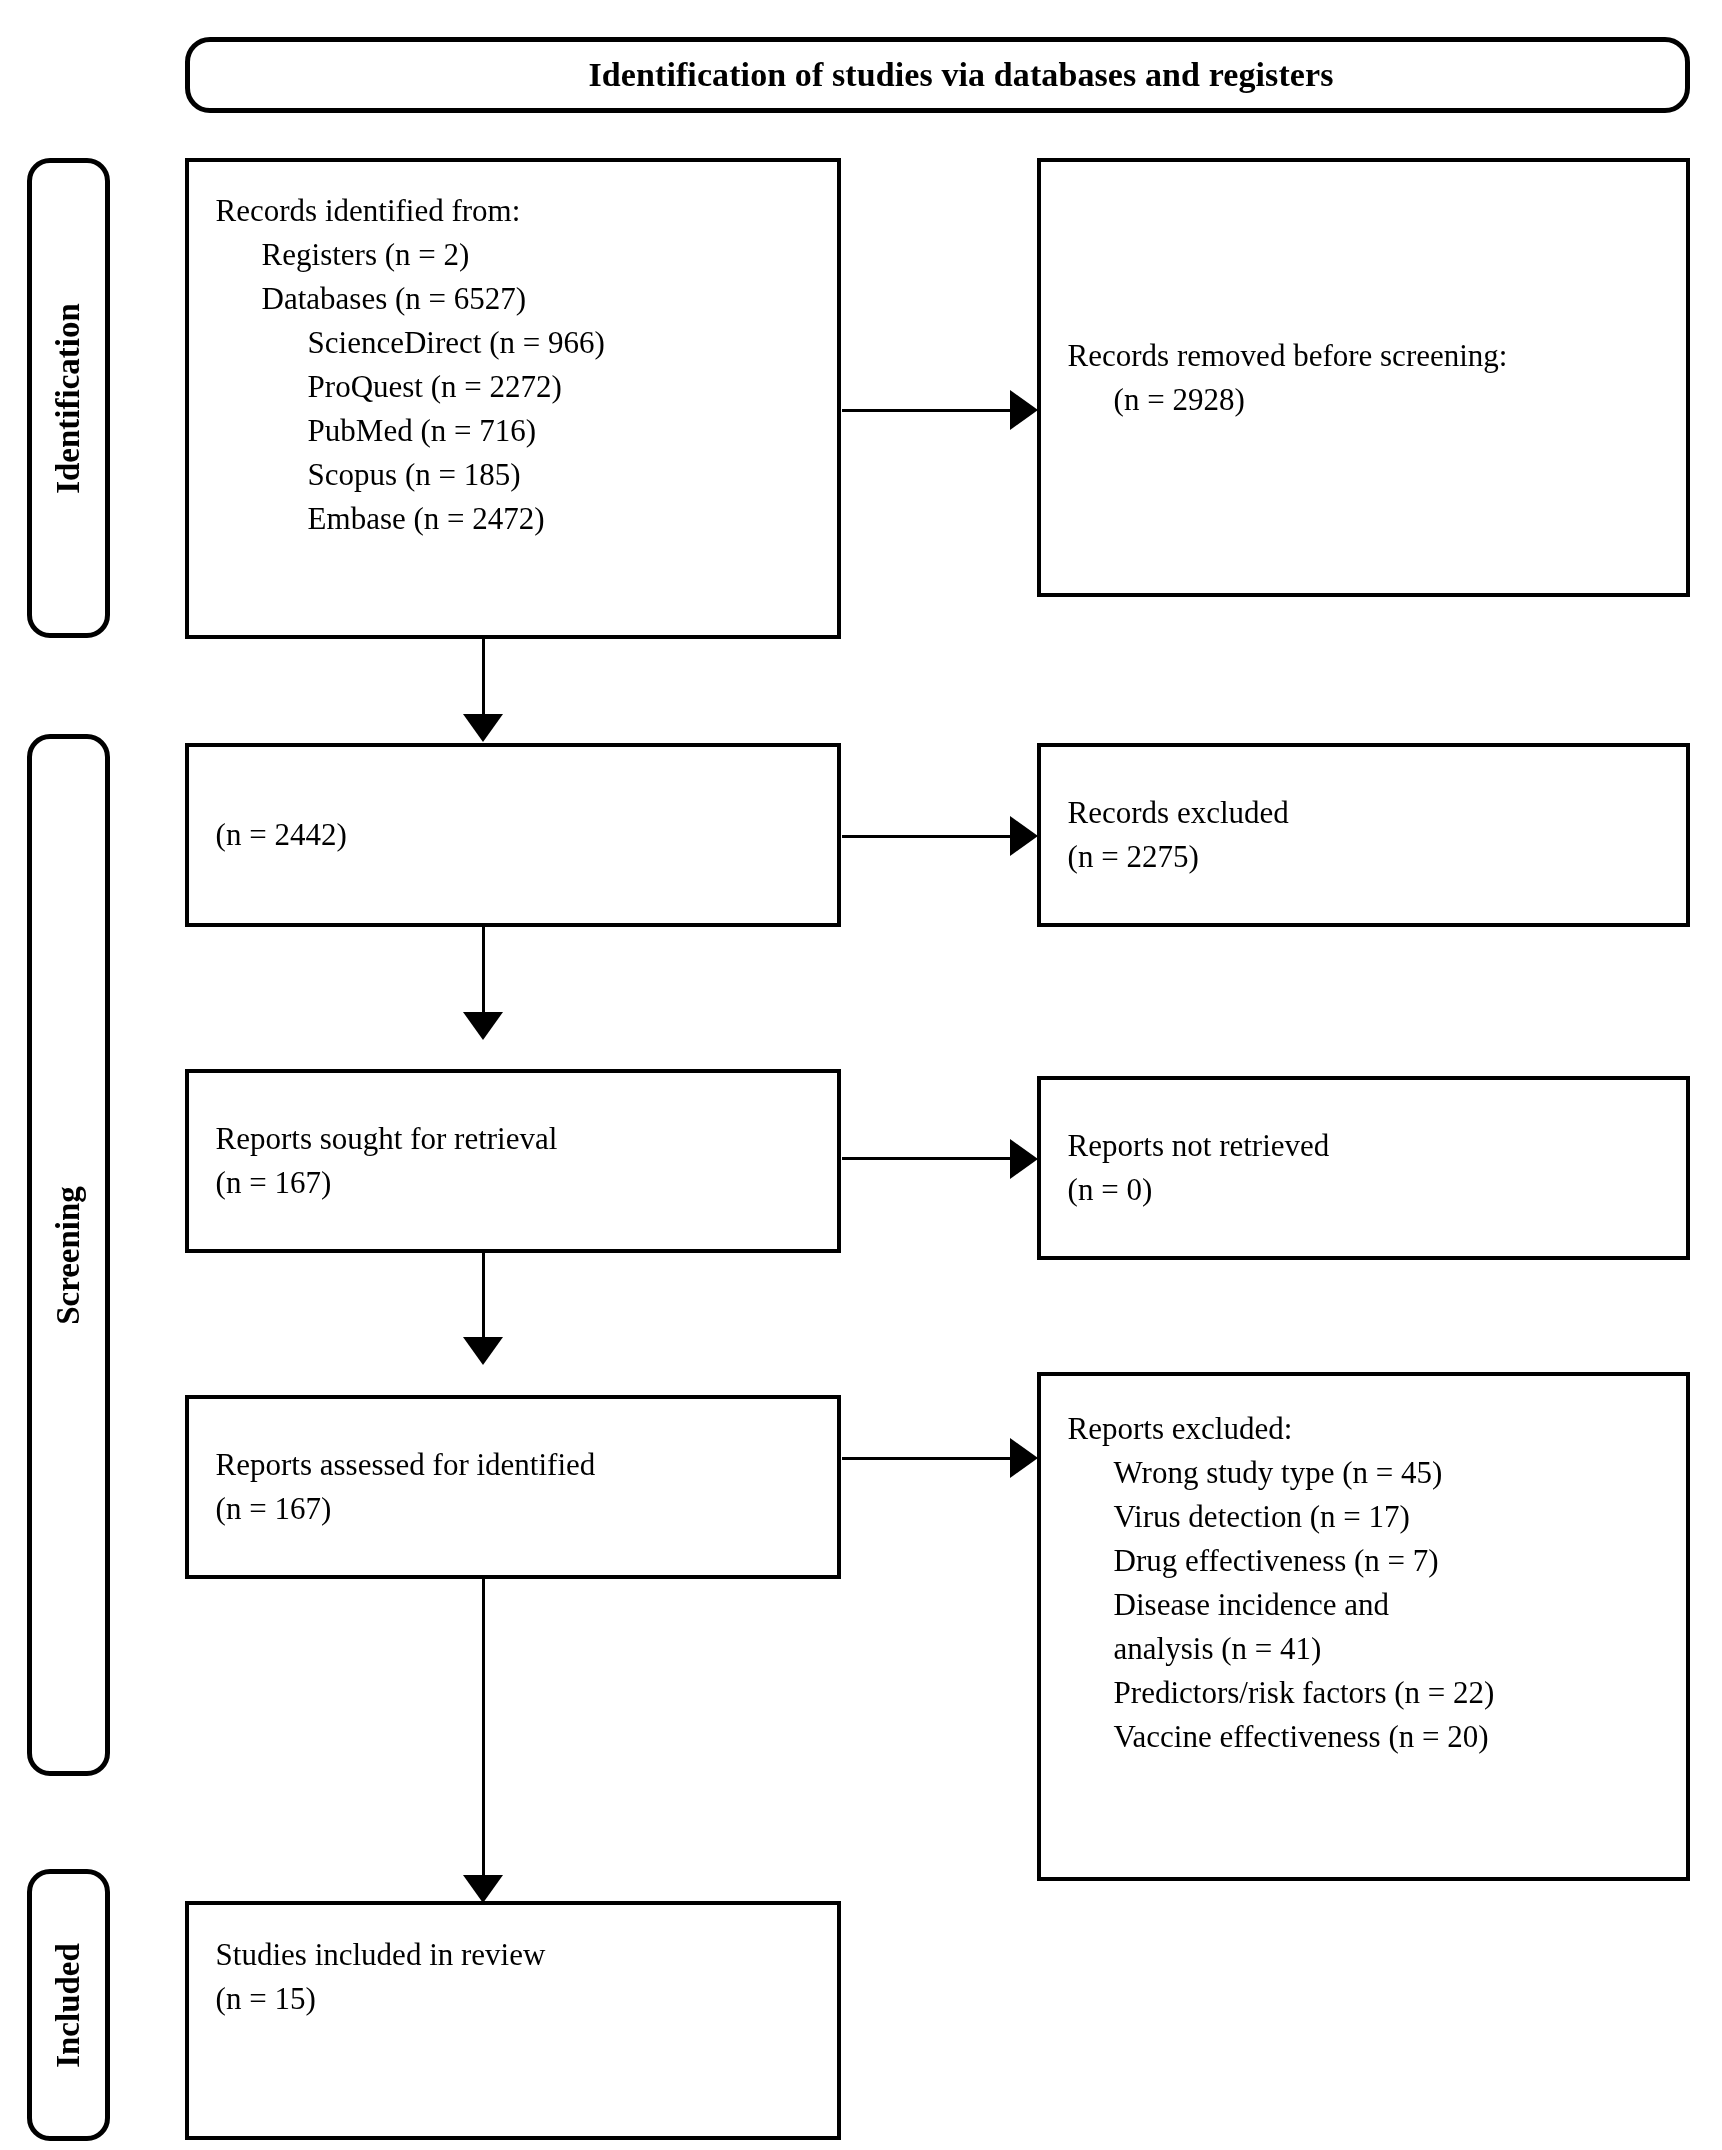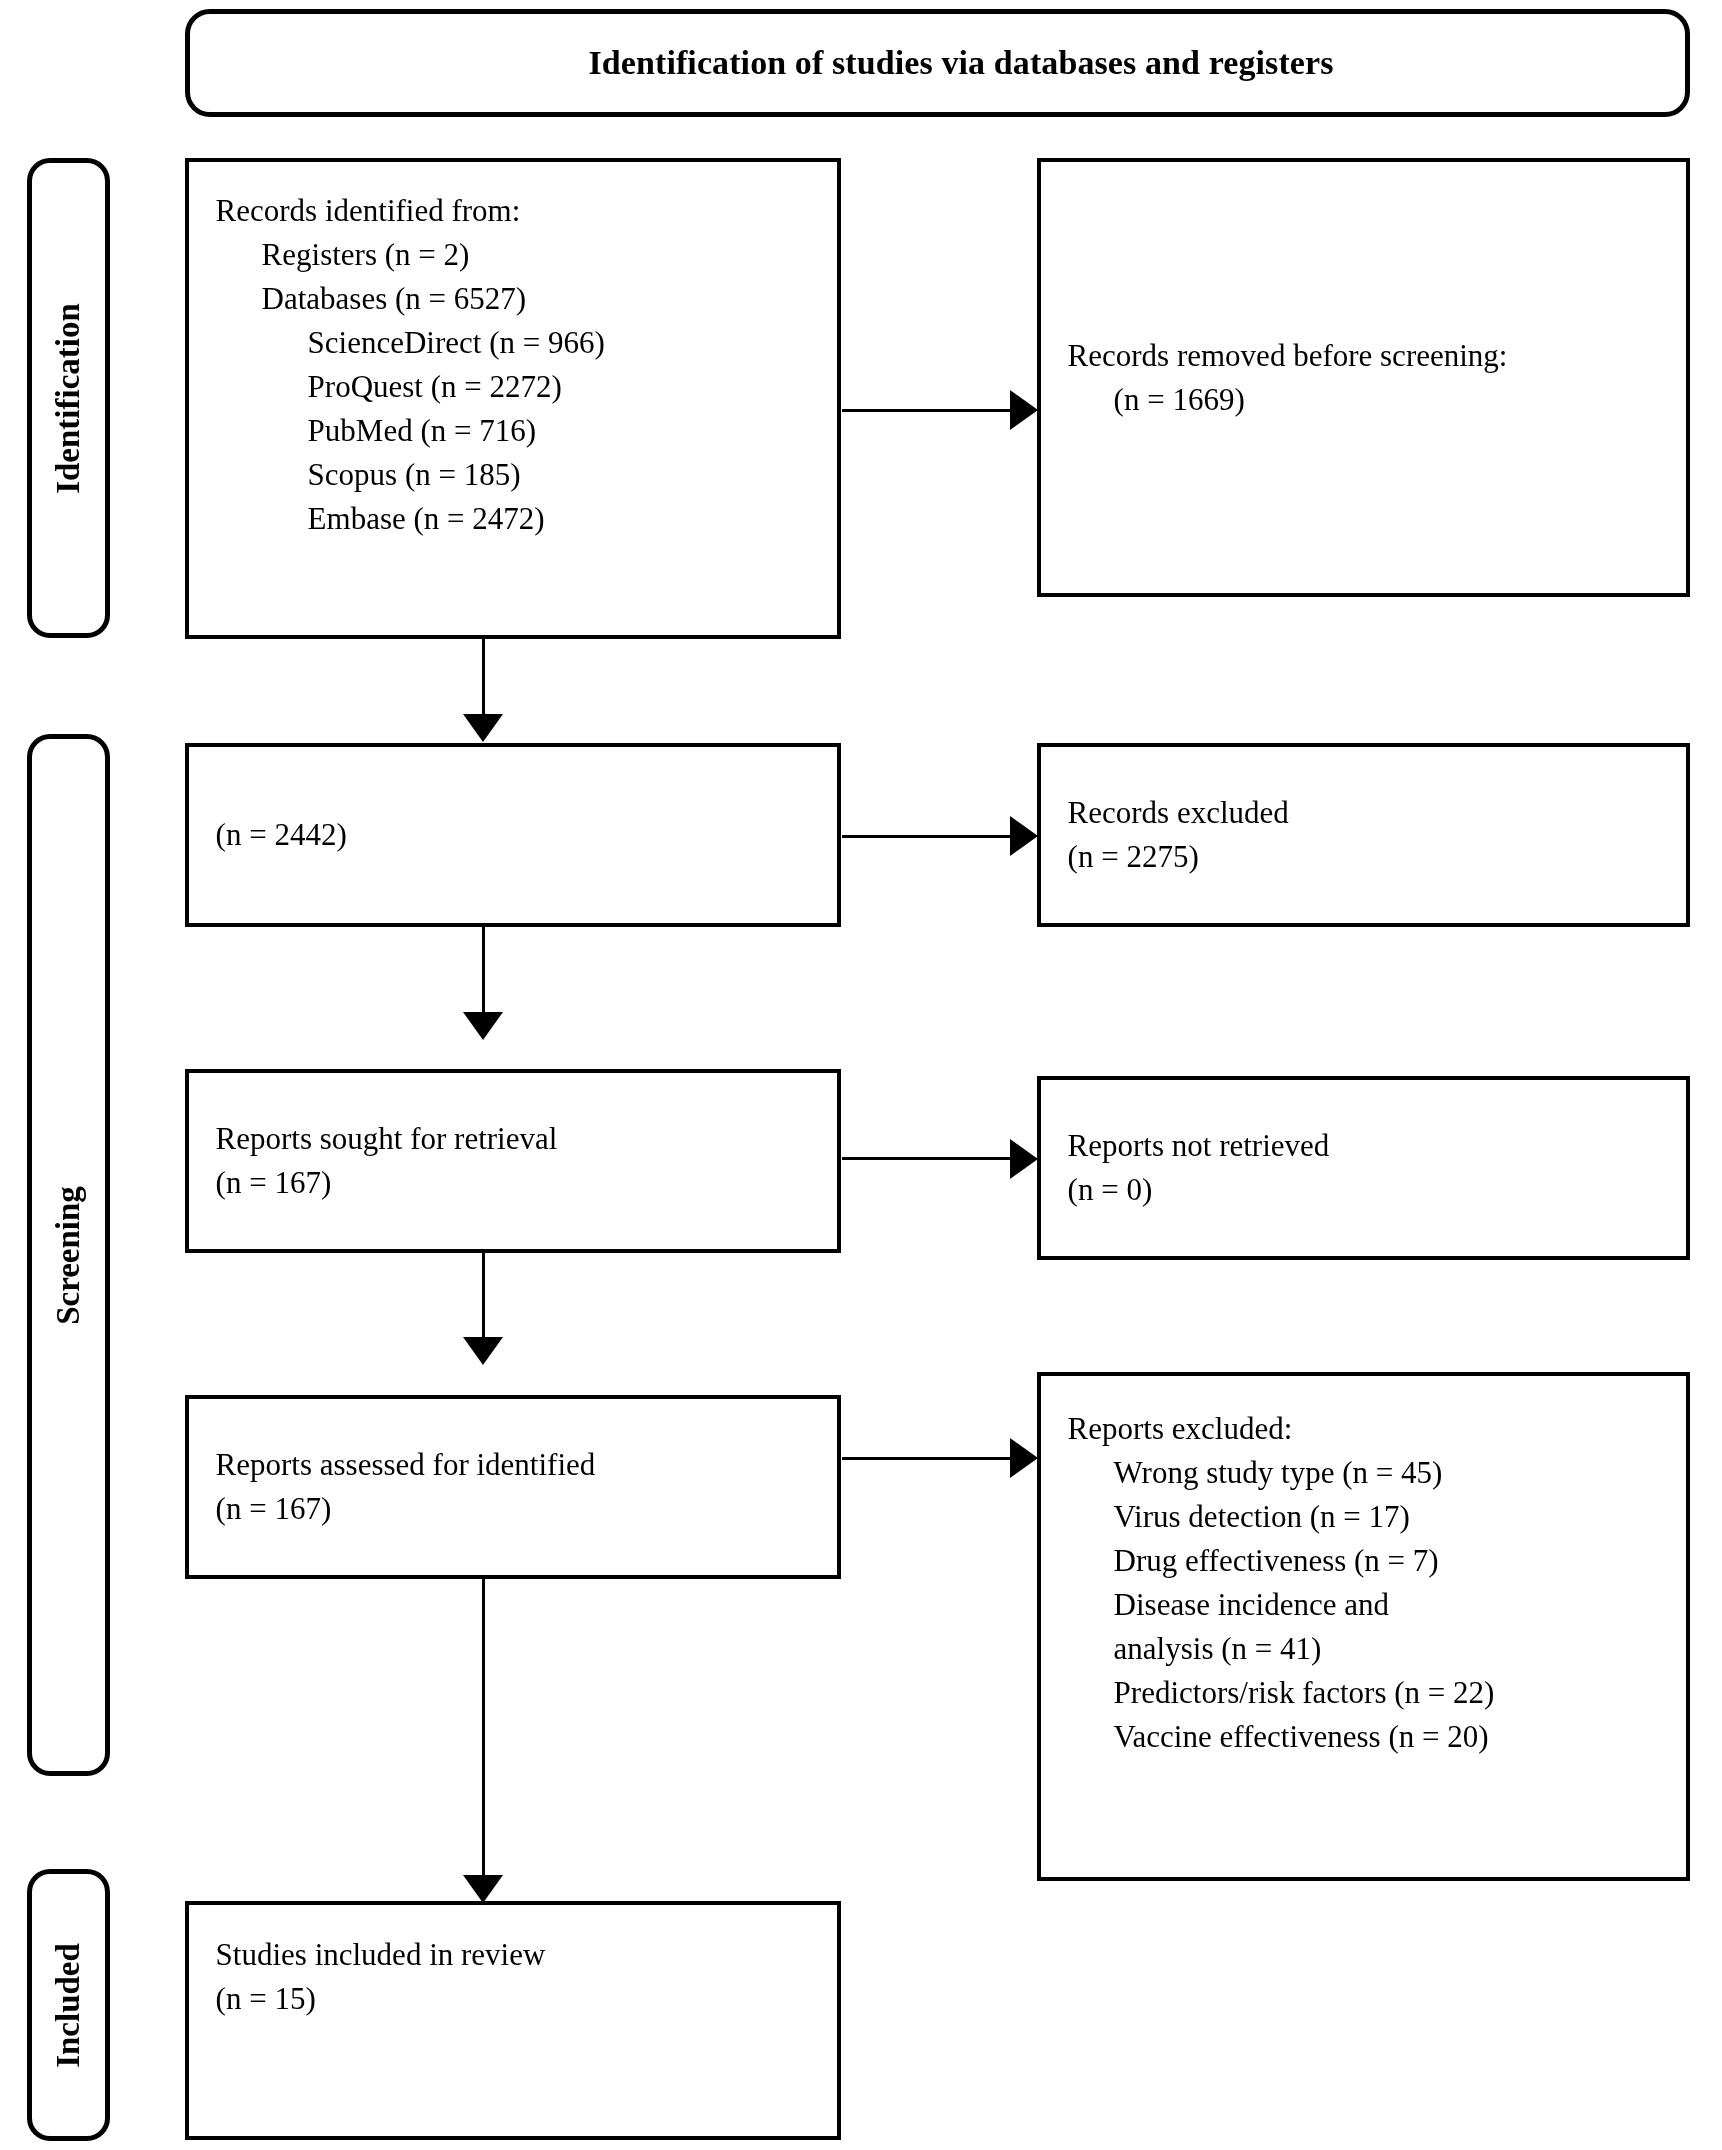--- a/index.html
+++ b/index.html
@@ -105,21 +105,21 @@
     border-top: 20px solid transparent;
     border-bottom: 20px solid transparent;
     border-left: 28px solid #000000;
   }
 </style>
 </head>
 <body>
 
 <div id="page">
 
-  <div class="header-box" style="left:185px; top:9px; width:1505px; height:108px;padding-left:47px;">
+  <div class="header-box" style="left:185px; top:37px; width:1505px; height:76px;padding-left:47px;">
     <span class="header-title">Identification of studies via databases and registers</span>
   </div>
 
   <div class="stage-box" style="left:27px; top:158px; width:83px; height:480px;">
     <span class="stage-label">Identification</span>
   </div>
 
   <div class="stage-box" style="left:27px; top:734px; width:83px; height:1042px;">
     <span class="stage-label">Screening</span>
   </div>
@@ -137,21 +137,21 @@
       <div class="line ind2">ProQuest (n = 2272)</div>
       <div class="line ind2">PubMed (n = 716)</div>
       <div class="line ind2">Scopus (n = 185)</div>
       <div class="line ind2">Embase (n = 2472)</div>
     </div>
   </div>
 
   <div class="box" style="left:1037px; top:158px; width:653px; height:439px;">
     <div class="box-body vcenter">
       <div class="line"><span>Records removed </span><span class="ital">before screening</span><span>:</span></div>
-      <div class="line ind1">(n = 1669)</div>
+      <div class="line ind1">(n = 2928)</div>
     </div>
   </div>
 
   <div class="h-line" style="left:842px; top:409px; width:171px;"></div>
   <div class="arrow-right" style="left:1010px; top:390px;"></div>
 
   <div class="v-line" style="left:482px; top:638px; height:78px;"></div>
   <div class="arrow-down" style="left:463px; top:714px;"></div>
 
   <div class="box" style="left:185px; top:743px; width:656px; height:184px;">

